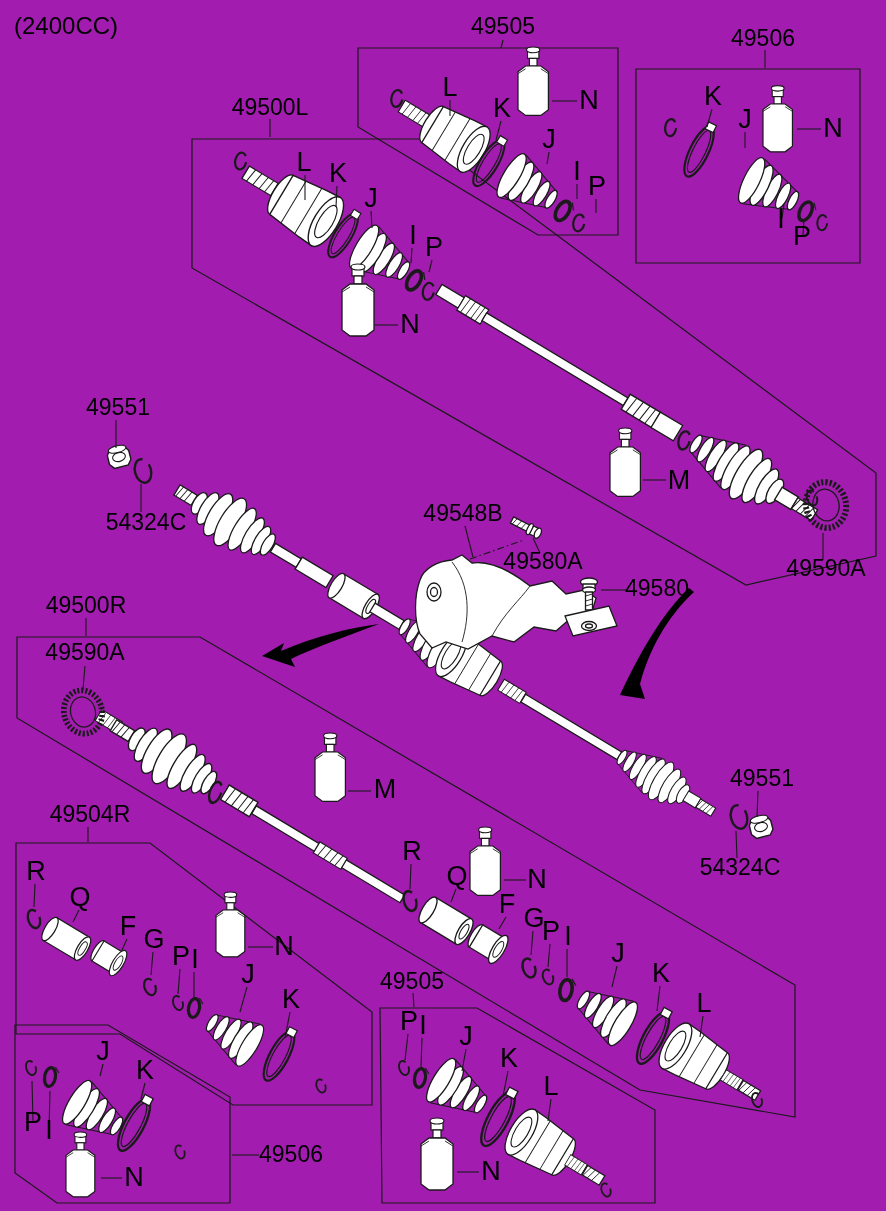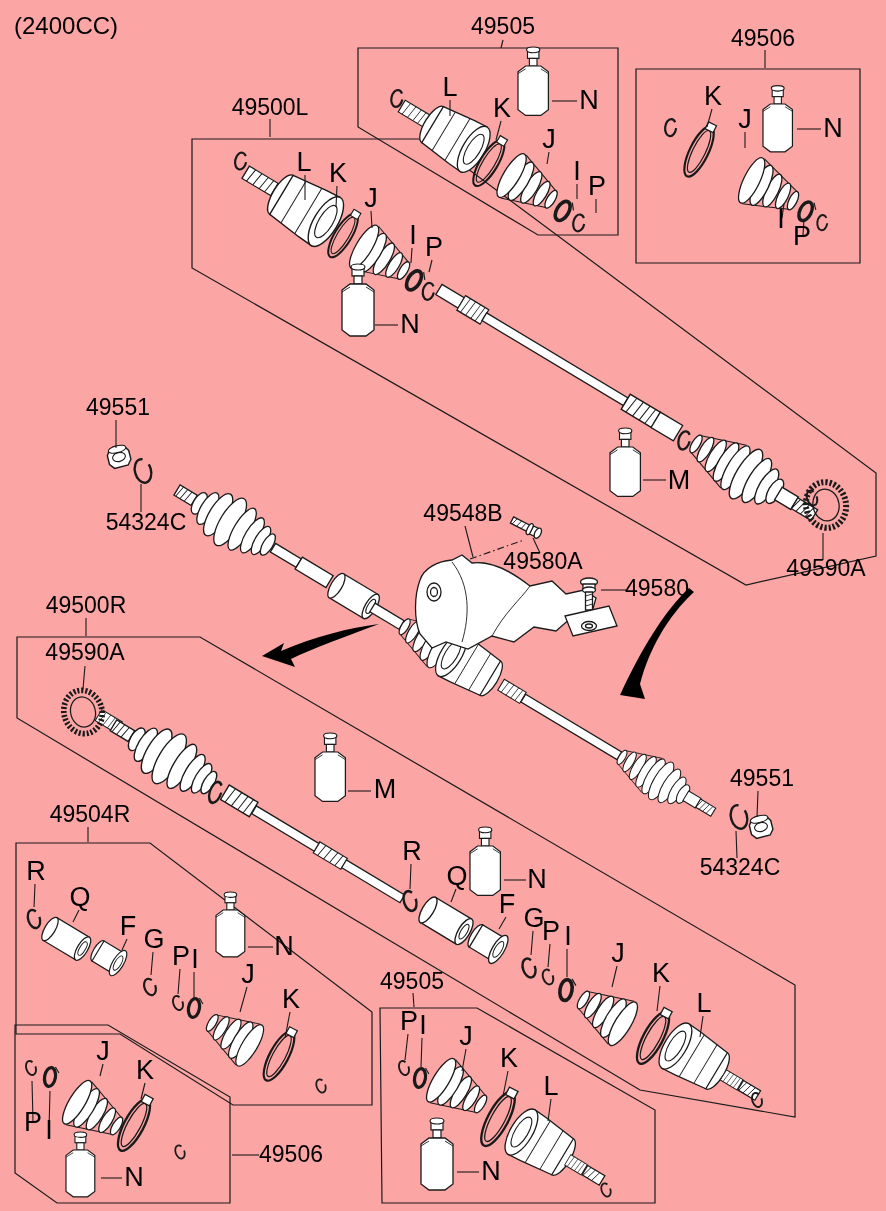--- a/index.html
+++ b/index.html
@@ -1,16 +1,16 @@
 <!DOCTYPE html>
 <html><head>
 <meta charset="utf-8">
 <style>
   html,body{margin:0;padding:0;background:#fff;}
-  .stage{position:relative;width:886px;height:1211px;background:#fca5a5;overflow:hidden;
+  .stage{position:relative;width:886px;height:1211px;background:#a21caf;overflow:hidden;
          font-family:"Liberation Sans", sans-serif;}
   svg{position:absolute;left:0;top:0;}
   .art *{vector-effect:non-scaling-stroke;}
   .art{fill:#ffffff;stroke:#1a1a1a;stroke-width:1.3;}
   .box{fill:none;stroke:#1a1a1a;stroke-width:1.2;}
   .leader{stroke:#1a1a1a;stroke-width:1.1;fill:none;}
   .lbl{fill:#000;stroke:none;}
   .ink{fill:#000;stroke:none;}
   .thin{stroke-width:0.9;}
 </style>

